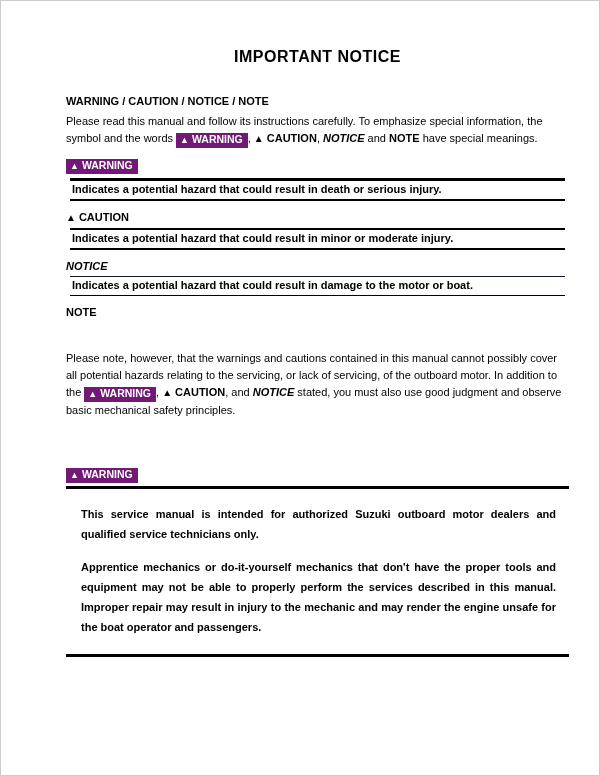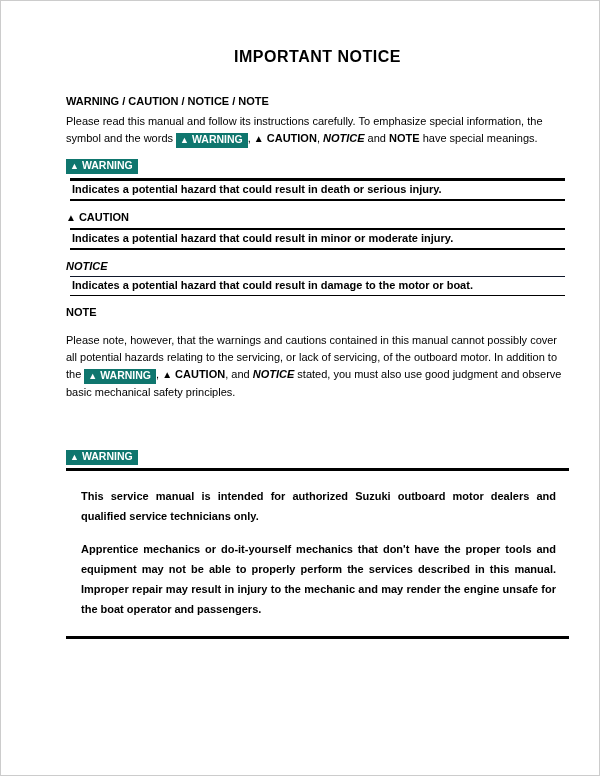--- a/index.html
+++ b/index.html
@@ -32,26 +32,26 @@
     line-height: 13px;
     font-weight: bold;
   }
   .body-text {
     font-size: 11px;
     line-height: 17px;
     margin: 0;
   }
   .intro { margin-top: 5px; }
   .intro-line3 { margin-top: 0; }
-  .note-para { margin-top: 14px; }
+  .note-para { margin-top: 32px; }
 
   
   .inline-badge {
     display: inline-block;
-    background: #0f766e;
+    background: #701a75;
     color: #ffffff;
     font-weight: bold;
     font-size: 10.5px;
     line-height: 11px;
     padding: 1px 5px 2px 4px;
     vertical-align: -1px;
   }
   .inline-badge .tri {
     color: #ffffff;
     font-size: 9px;

